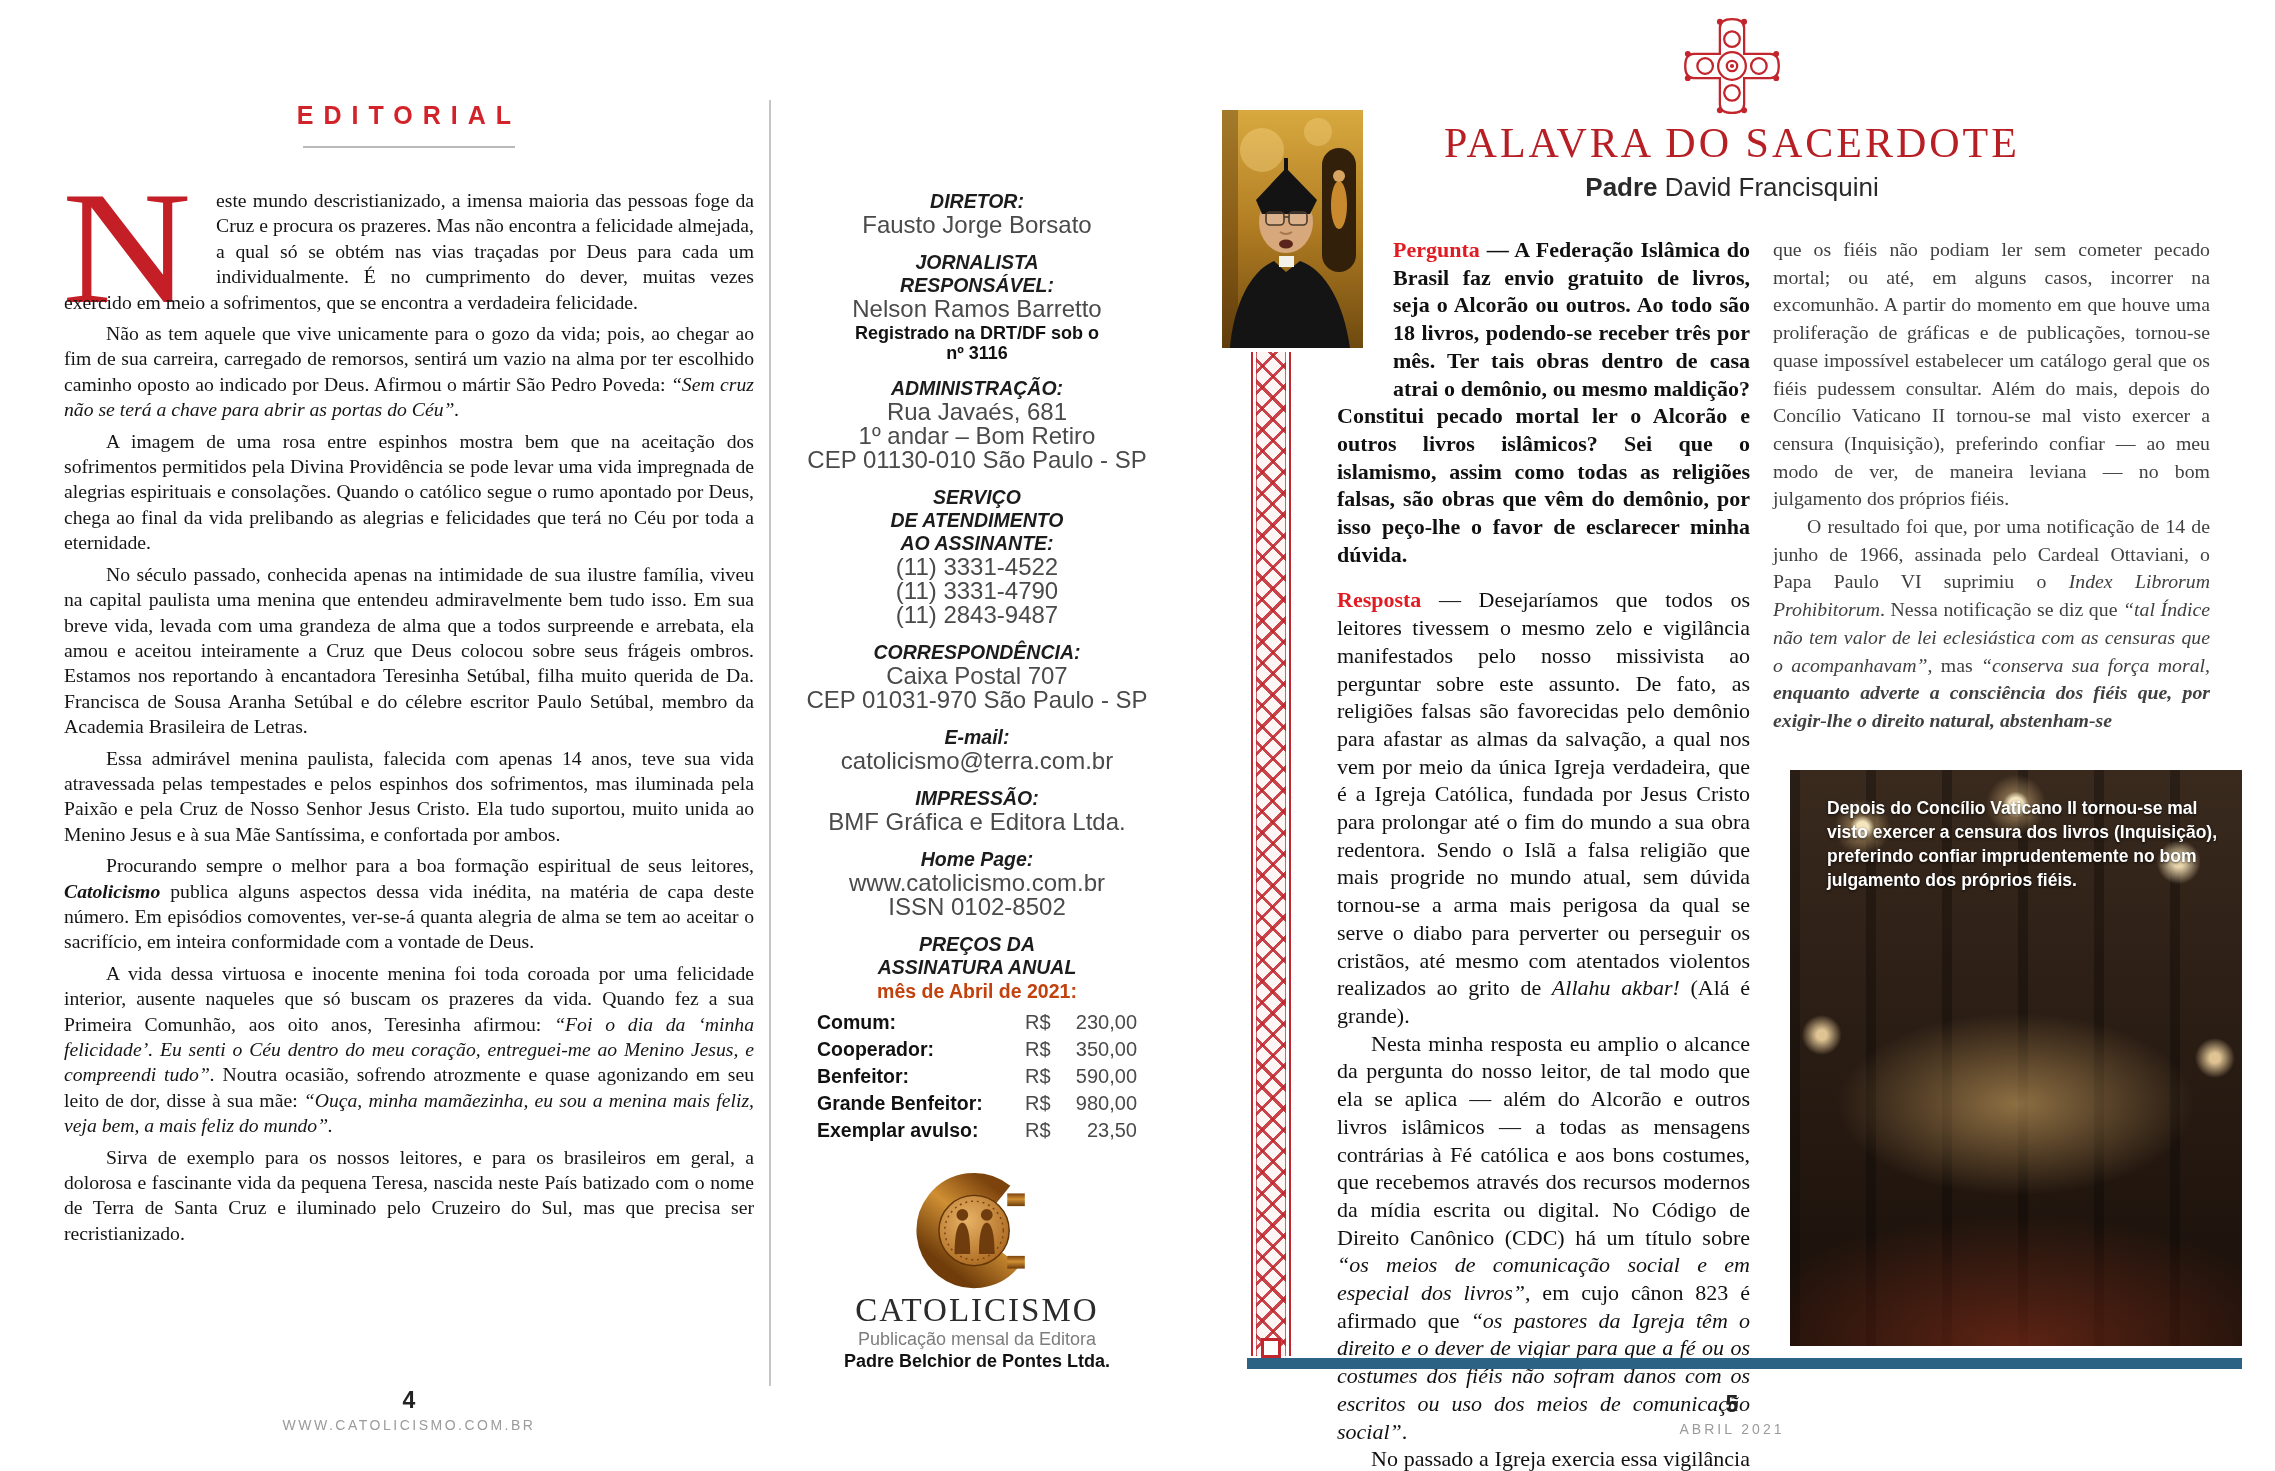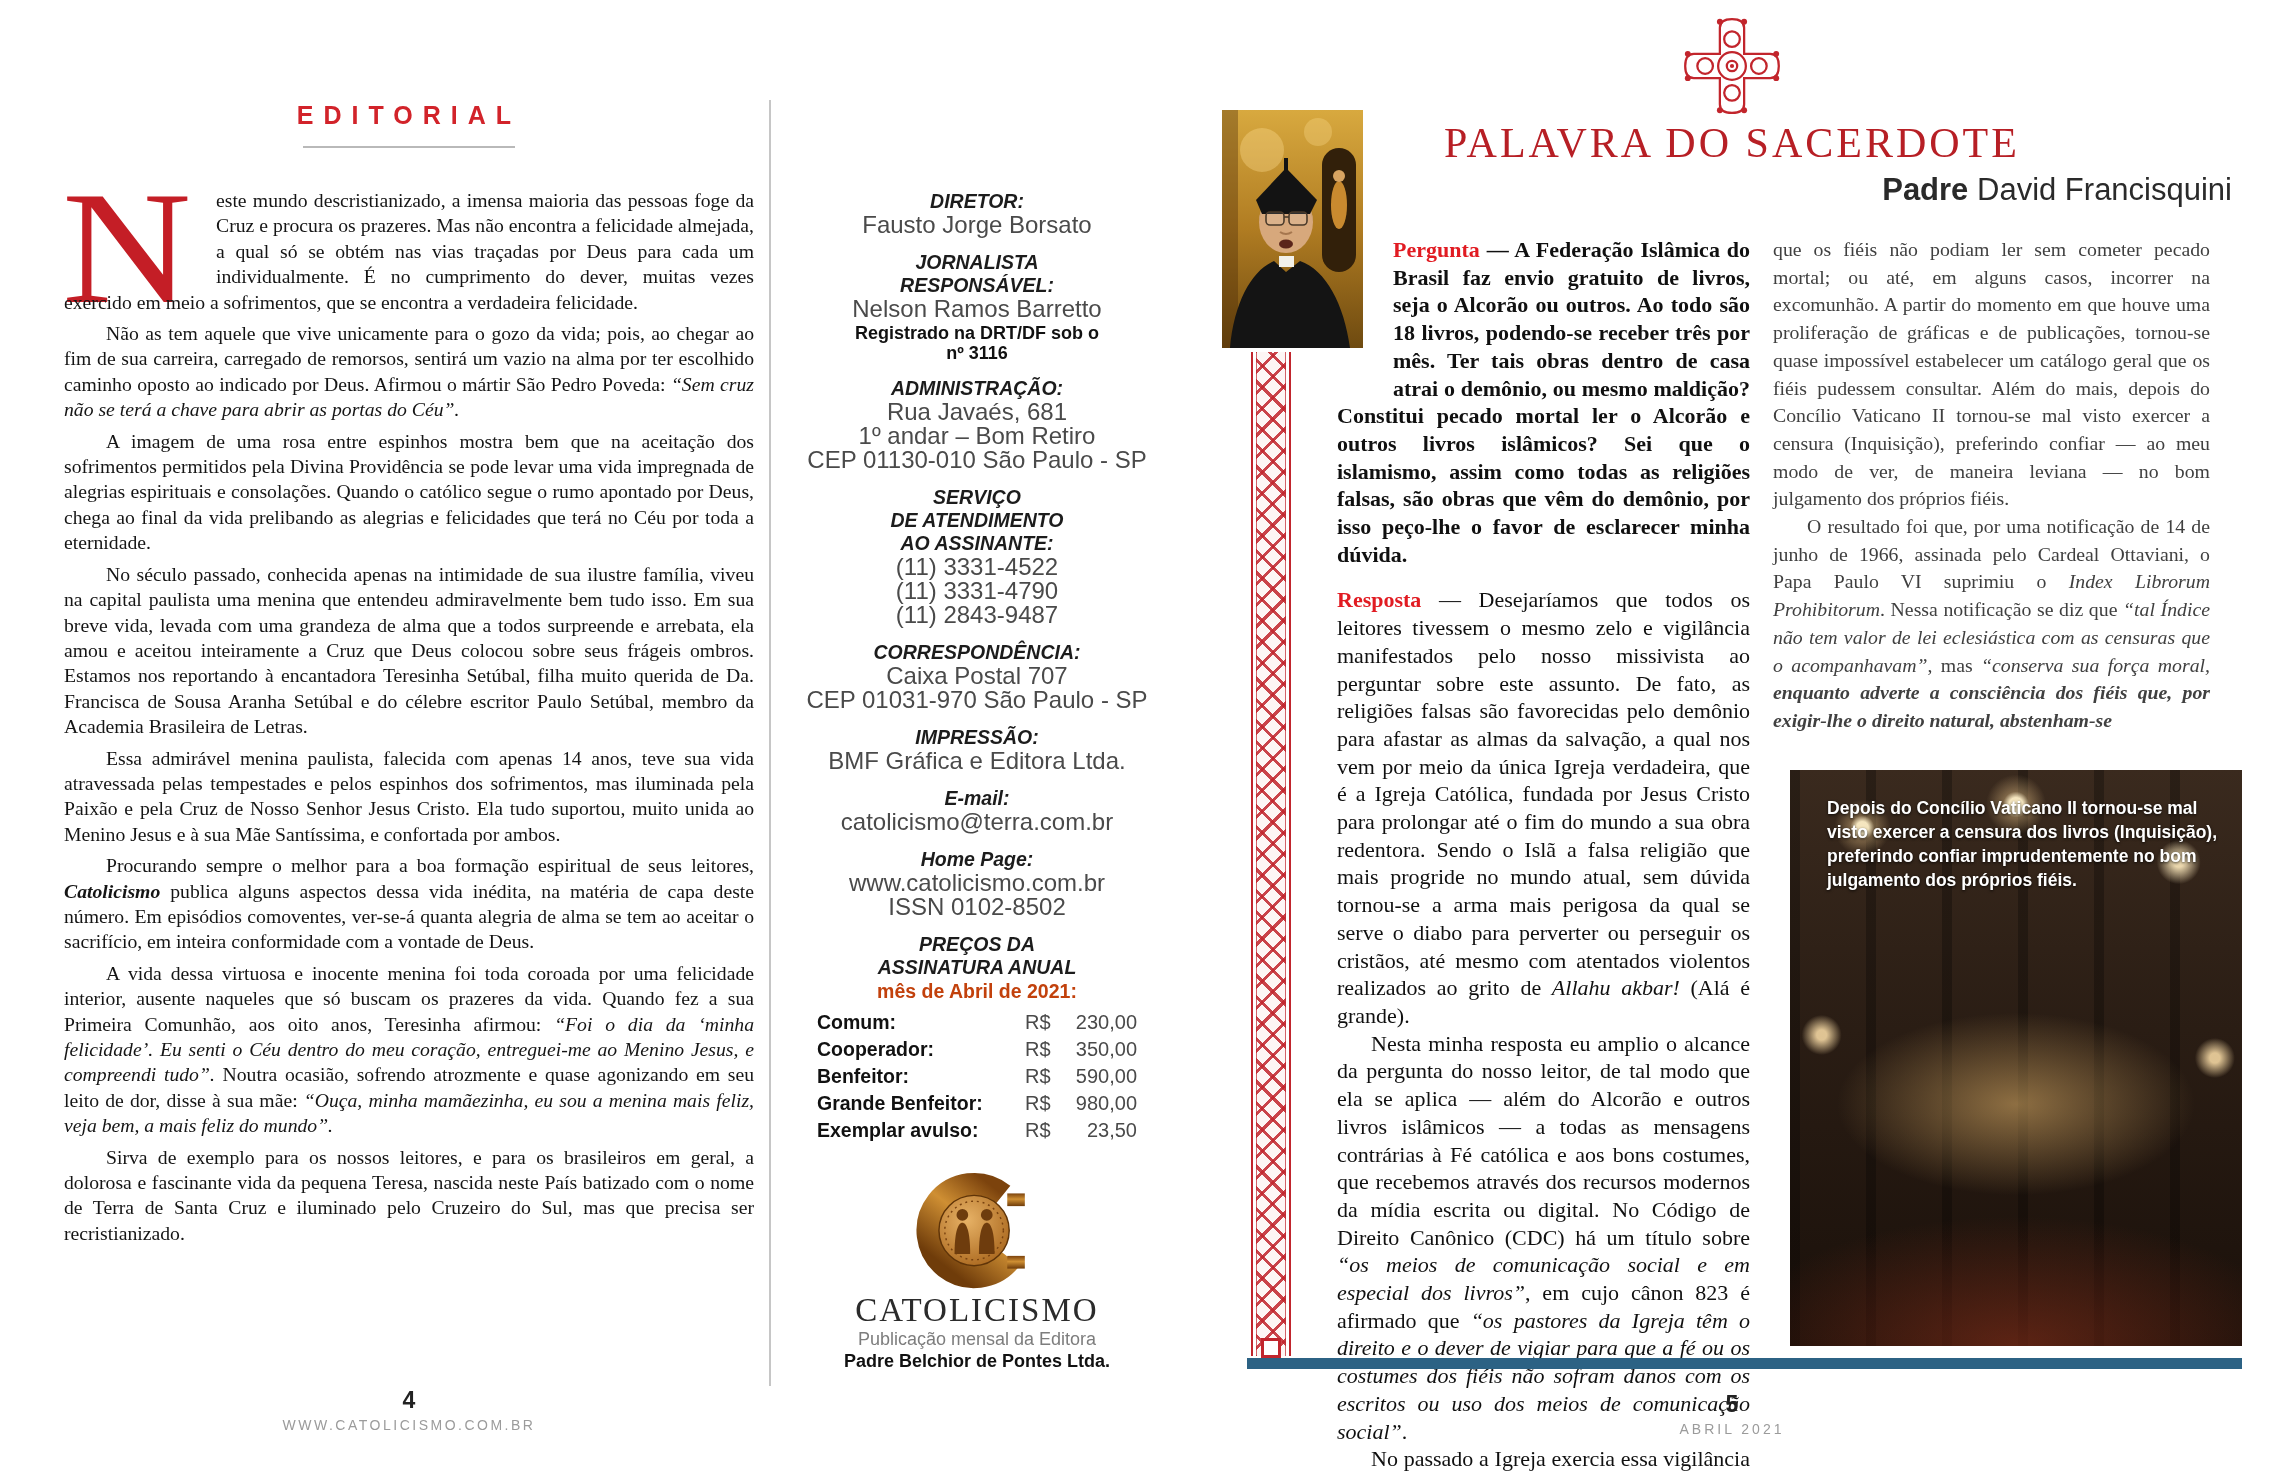--- a/index.html
+++ b/index.html
@@ -38,21 +38,21 @@
 
   .page4-footer{position:absolute;left:60px;top:1388px;width:698px;text-align:center;
                 font-family:"Liberation Sans",sans-serif;}
   .pg-num{font-size:23px;font-weight:bold;color:#222;line-height:24px;}
   .pg-sub{font-size:14px;letter-spacing:2.5px;color:#9b9b9b;margin-top:5px;}
 
   
   .p5-header{position:absolute;left:1232px;top:14px;width:1000px;text-align:center;}
   .p5-title{margin:4px 0 8px;font-family:"Liberation Serif",serif;font-weight:normal;
             font-size:42px;line-height:42px;letter-spacing:3px;color:#b71f25;}
-  .p5-byline{font-family:"Liberation Sans",sans-serif;font-size:31px;color:#2a2a2a;text-align:right;}
+  .p5-byline{font-family:"Liberation Sans",sans-serif;font-size:26px;color:#2a2a2a;}
   .p5-byline .b{font-weight:bold;}
 
   .priest-photo{position:absolute;left:1222px;top:110px;width:141px;height:238px;}
   .ornament{position:absolute;left:1251px;top:352px;width:36px;height:1004px;
      background:
        repeating-linear-gradient(45deg, rgba(193,37,45,.85) 0 3px, transparent 3px 15px),
        repeating-linear-gradient(135deg, rgba(193,37,45,.85) 0 3px, transparent 3px 15px),
        #fdf6f5;
      border-left:2px solid #c1252d;border-right:2px solid #c1252d;
      box-shadow: inset 3px 0 0 #fff, inset -3px 0 0 #fff, inset 4px 0 0 rgba(193,37,45,.7), inset -4px 0 0 rgba(193,37,45,.7);}
@@ -149,29 +149,29 @@
     </div>
     <div class="mh-entry">
       <div class="mh-label">
           <div>CORRESPONDÊNCIA:</div>
         </div>
       <div class="mh-line">Caixa Postal 707</div>
       <div class="mh-line">CEP 01031-970  São Paulo - SP</div>
     </div>
     <div class="mh-entry">
       <div class="mh-label">
+          <div>E-mail:</div>
+        </div>
+      <div class="mh-line">catolicismo@terra.com.br</div>
+    </div>
+    <div class="mh-entry">
+      <div class="mh-label">
           <div>IMPRESSÃO:</div>
         </div>
       <div class="mh-line">BMF Gráfica e Editora Ltda.</div>
-    </div>
-    <div class="mh-entry">
-      <div class="mh-label">
-          <div>E-mail:</div>
-        </div>
-      <div class="mh-line">catolicismo@terra.com.br</div>
     </div>
     <div class="mh-entry">
       <div class="mh-label">
           <div>Home Page:</div>
         </div>
       <div class="mh-line">www.catolicismo.com.br</div>
       <div class="mh-line">ISSN  0102-8502</div>
     </div>
     <div class="mh-entry">
       <div class="mh-label">

